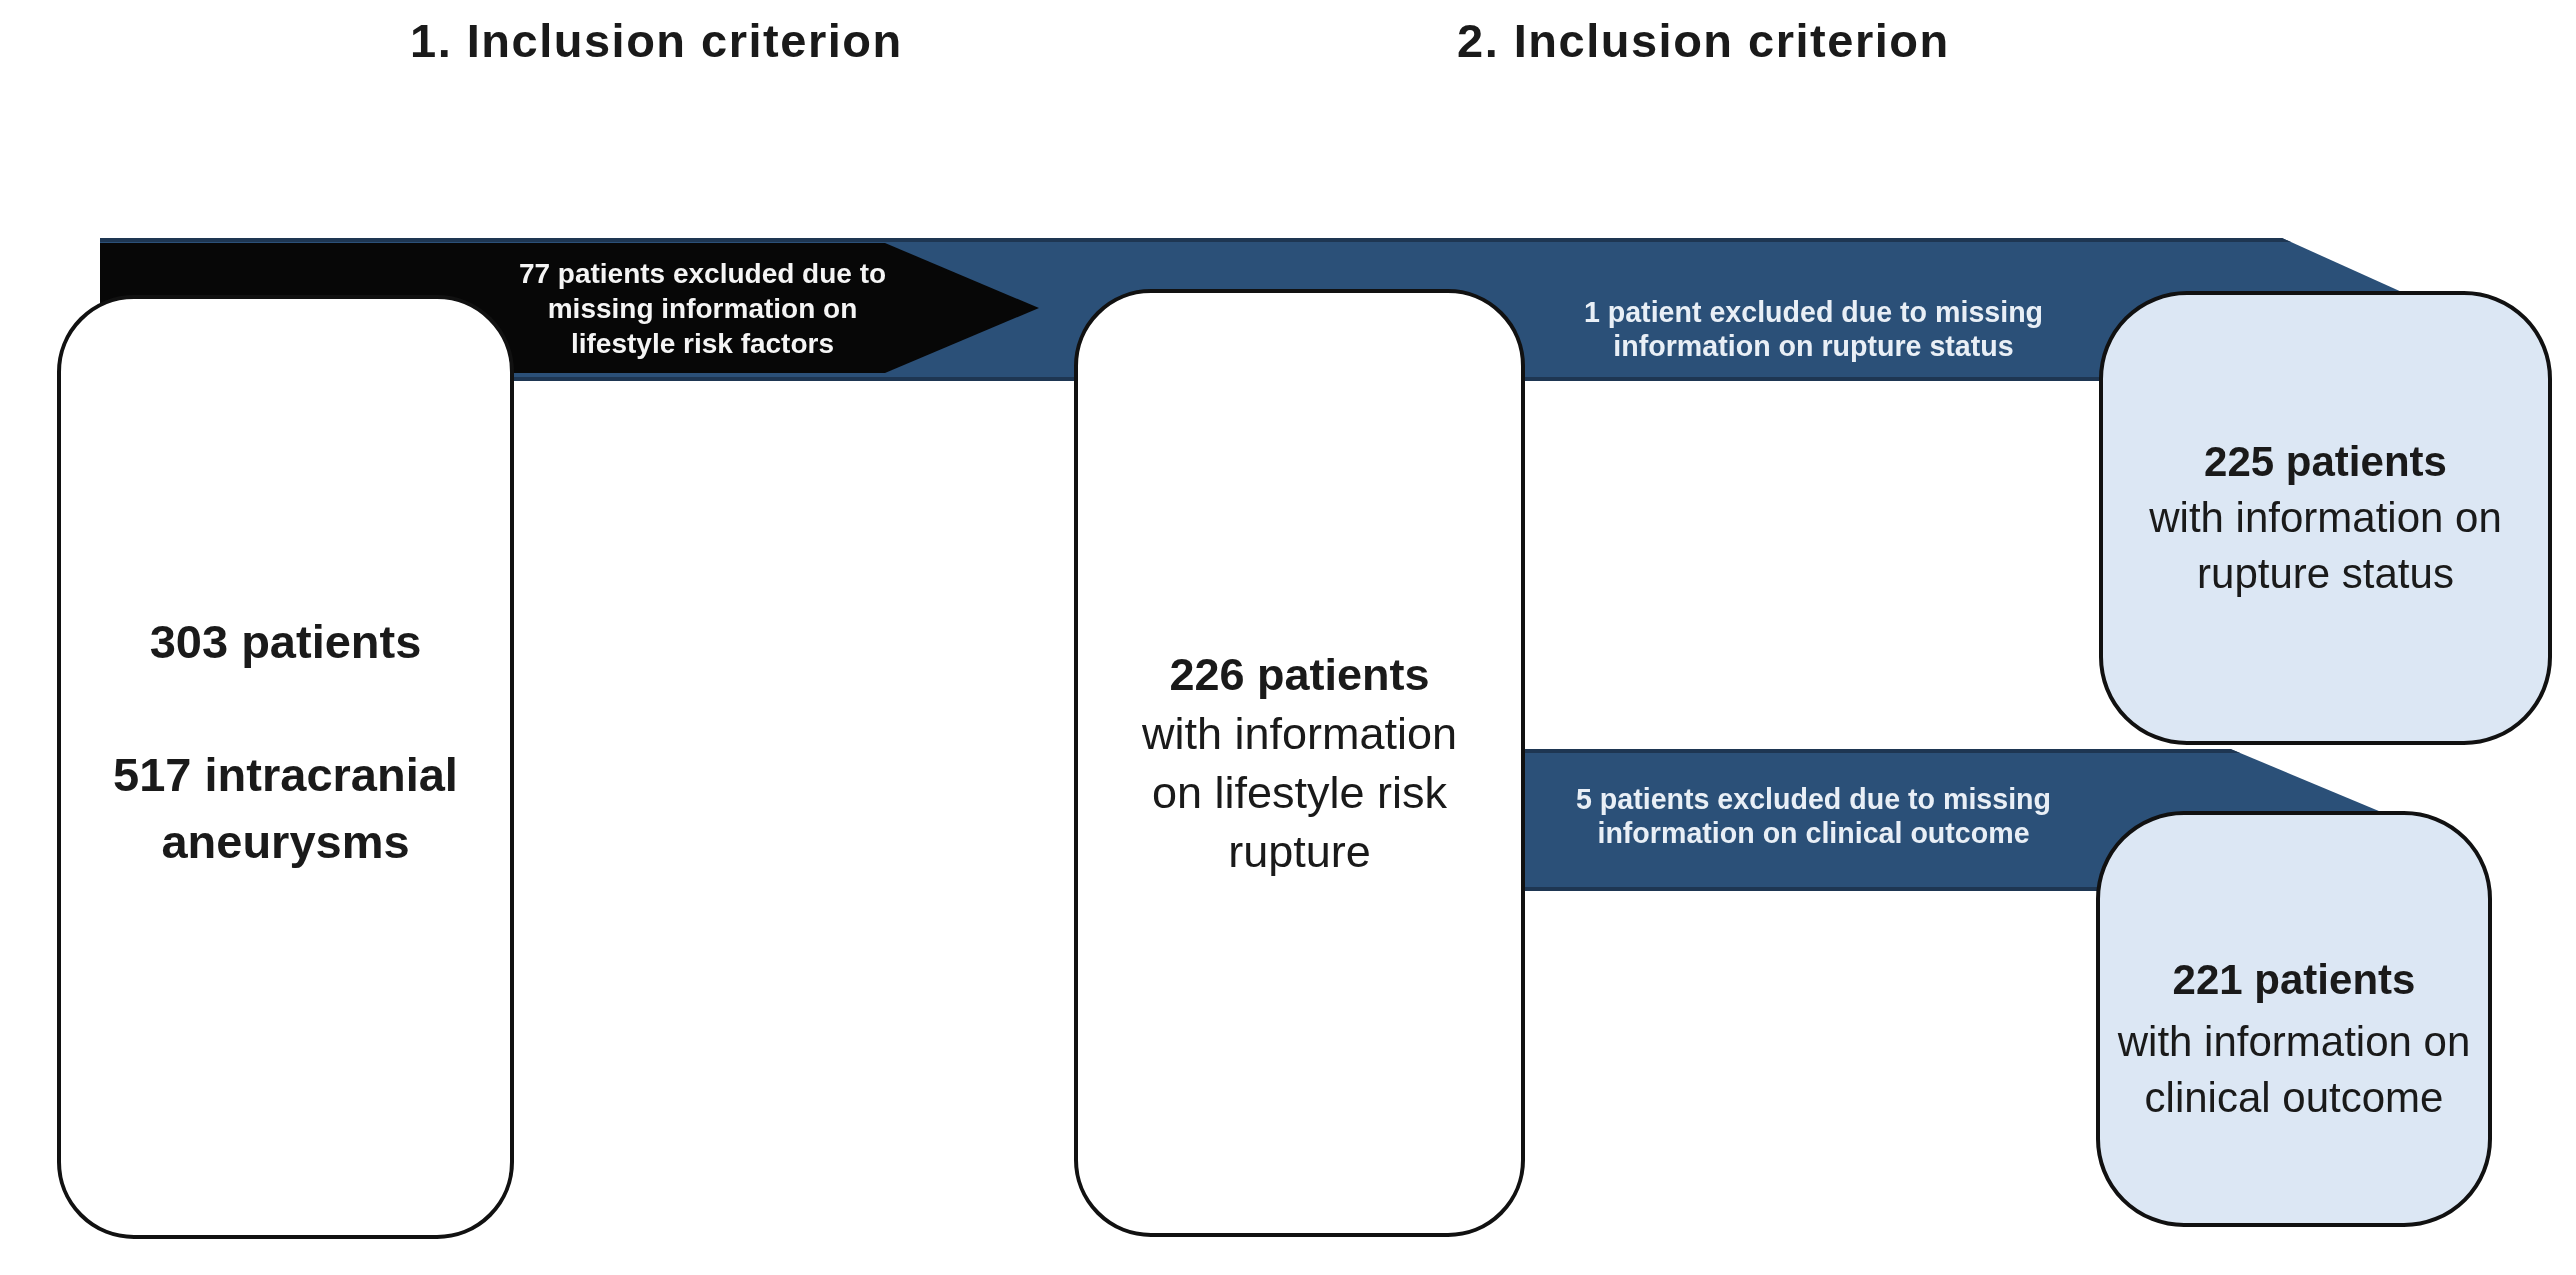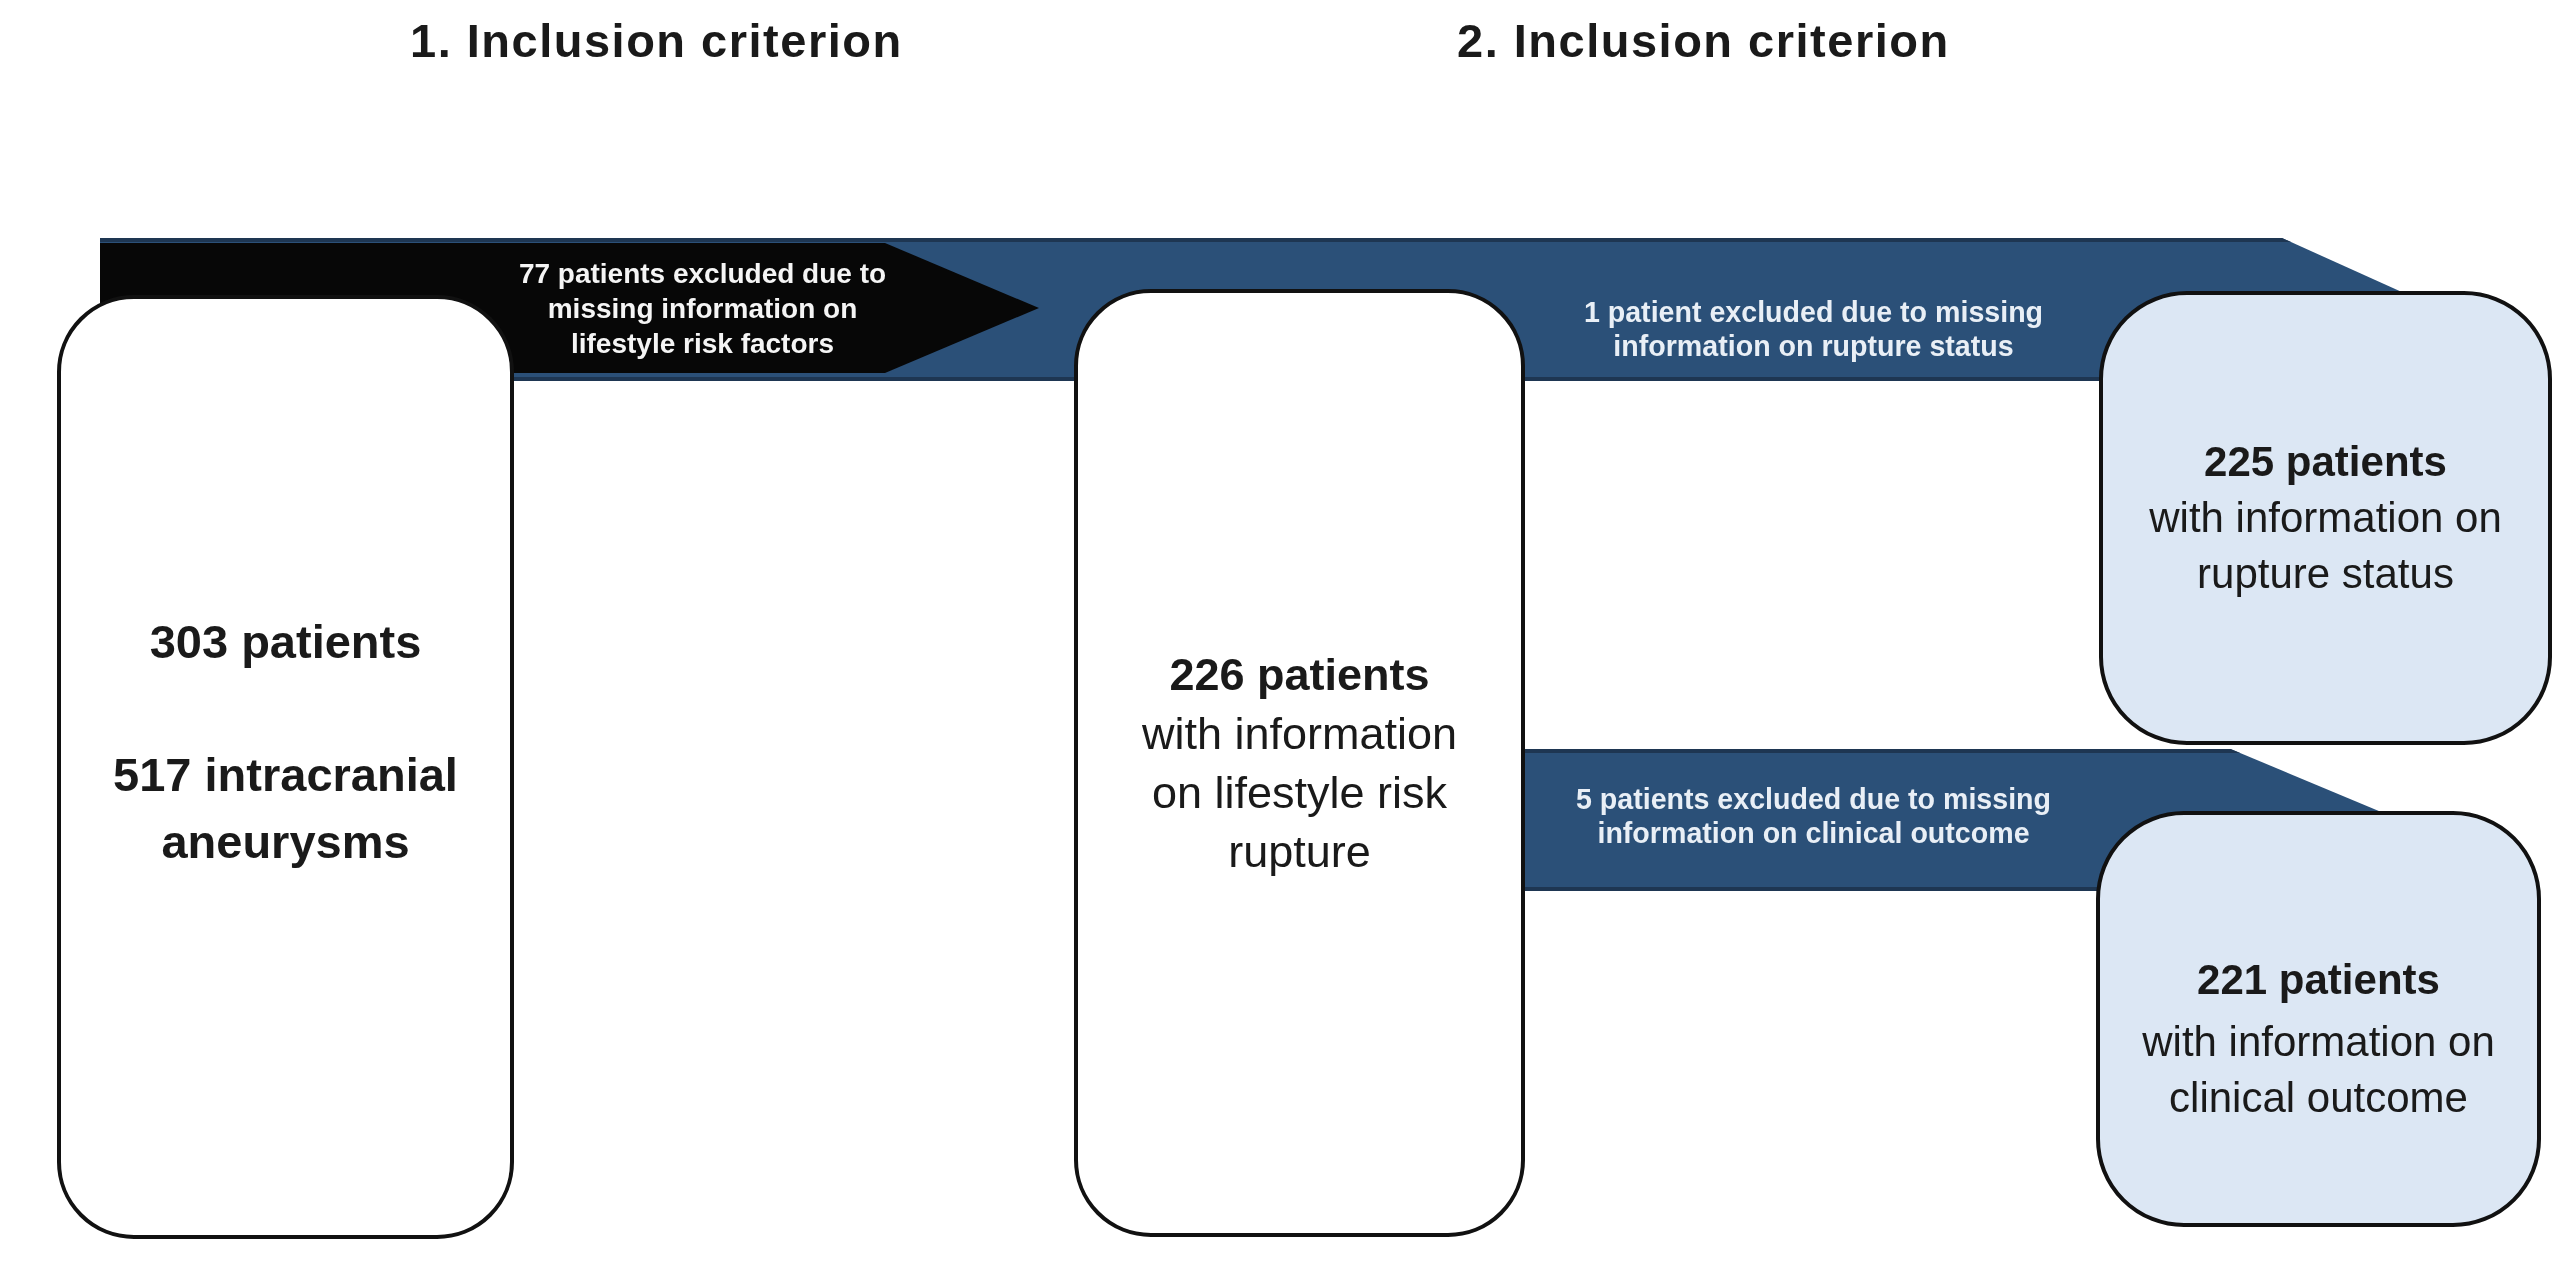--- a/index.html
+++ b/index.html
@@ -60,21 +60,21 @@
   #box-initial .count{margin-bottom:66px;}
   #box-initial .detail{width:366px;}
   #box-lifestyle{
     left:1074px;top:289px;width:451px;height:948px;border-radius:77px;
     font-size:45px;line-height:59px;
   }
   #box-lifestyle .detail{width:351px;}
   .node.blue{background:var(--box-blue,#dce7f4);border-radius:88px;font-size:42px;line-height:56px;}
   #box-rupture{left:2099px;top:291px;width:453px;height:454px;}
   #box-rupture .detail{width:410px;}
-  #box-outcome{left:2096px;top:811px;width:445px;height:416px;padding-top:40px;gap:6px;}
+  #box-outcome{left:2096px;top:811px;width:396px;height:416px;padding-top:40px;gap:6px;}
   #box-outcome .detail{width:410px;}
 </style>
 </head>
 <body>
 
 <div id="header-1" class="abs header">1. Inclusion criterion</div>
 <div id="header-2" class="abs header">2. Inclusion criterion</div>
 
 <div id="band-top" class="abs band"></div>
 <div id="band-bottom" class="abs band"></div>

